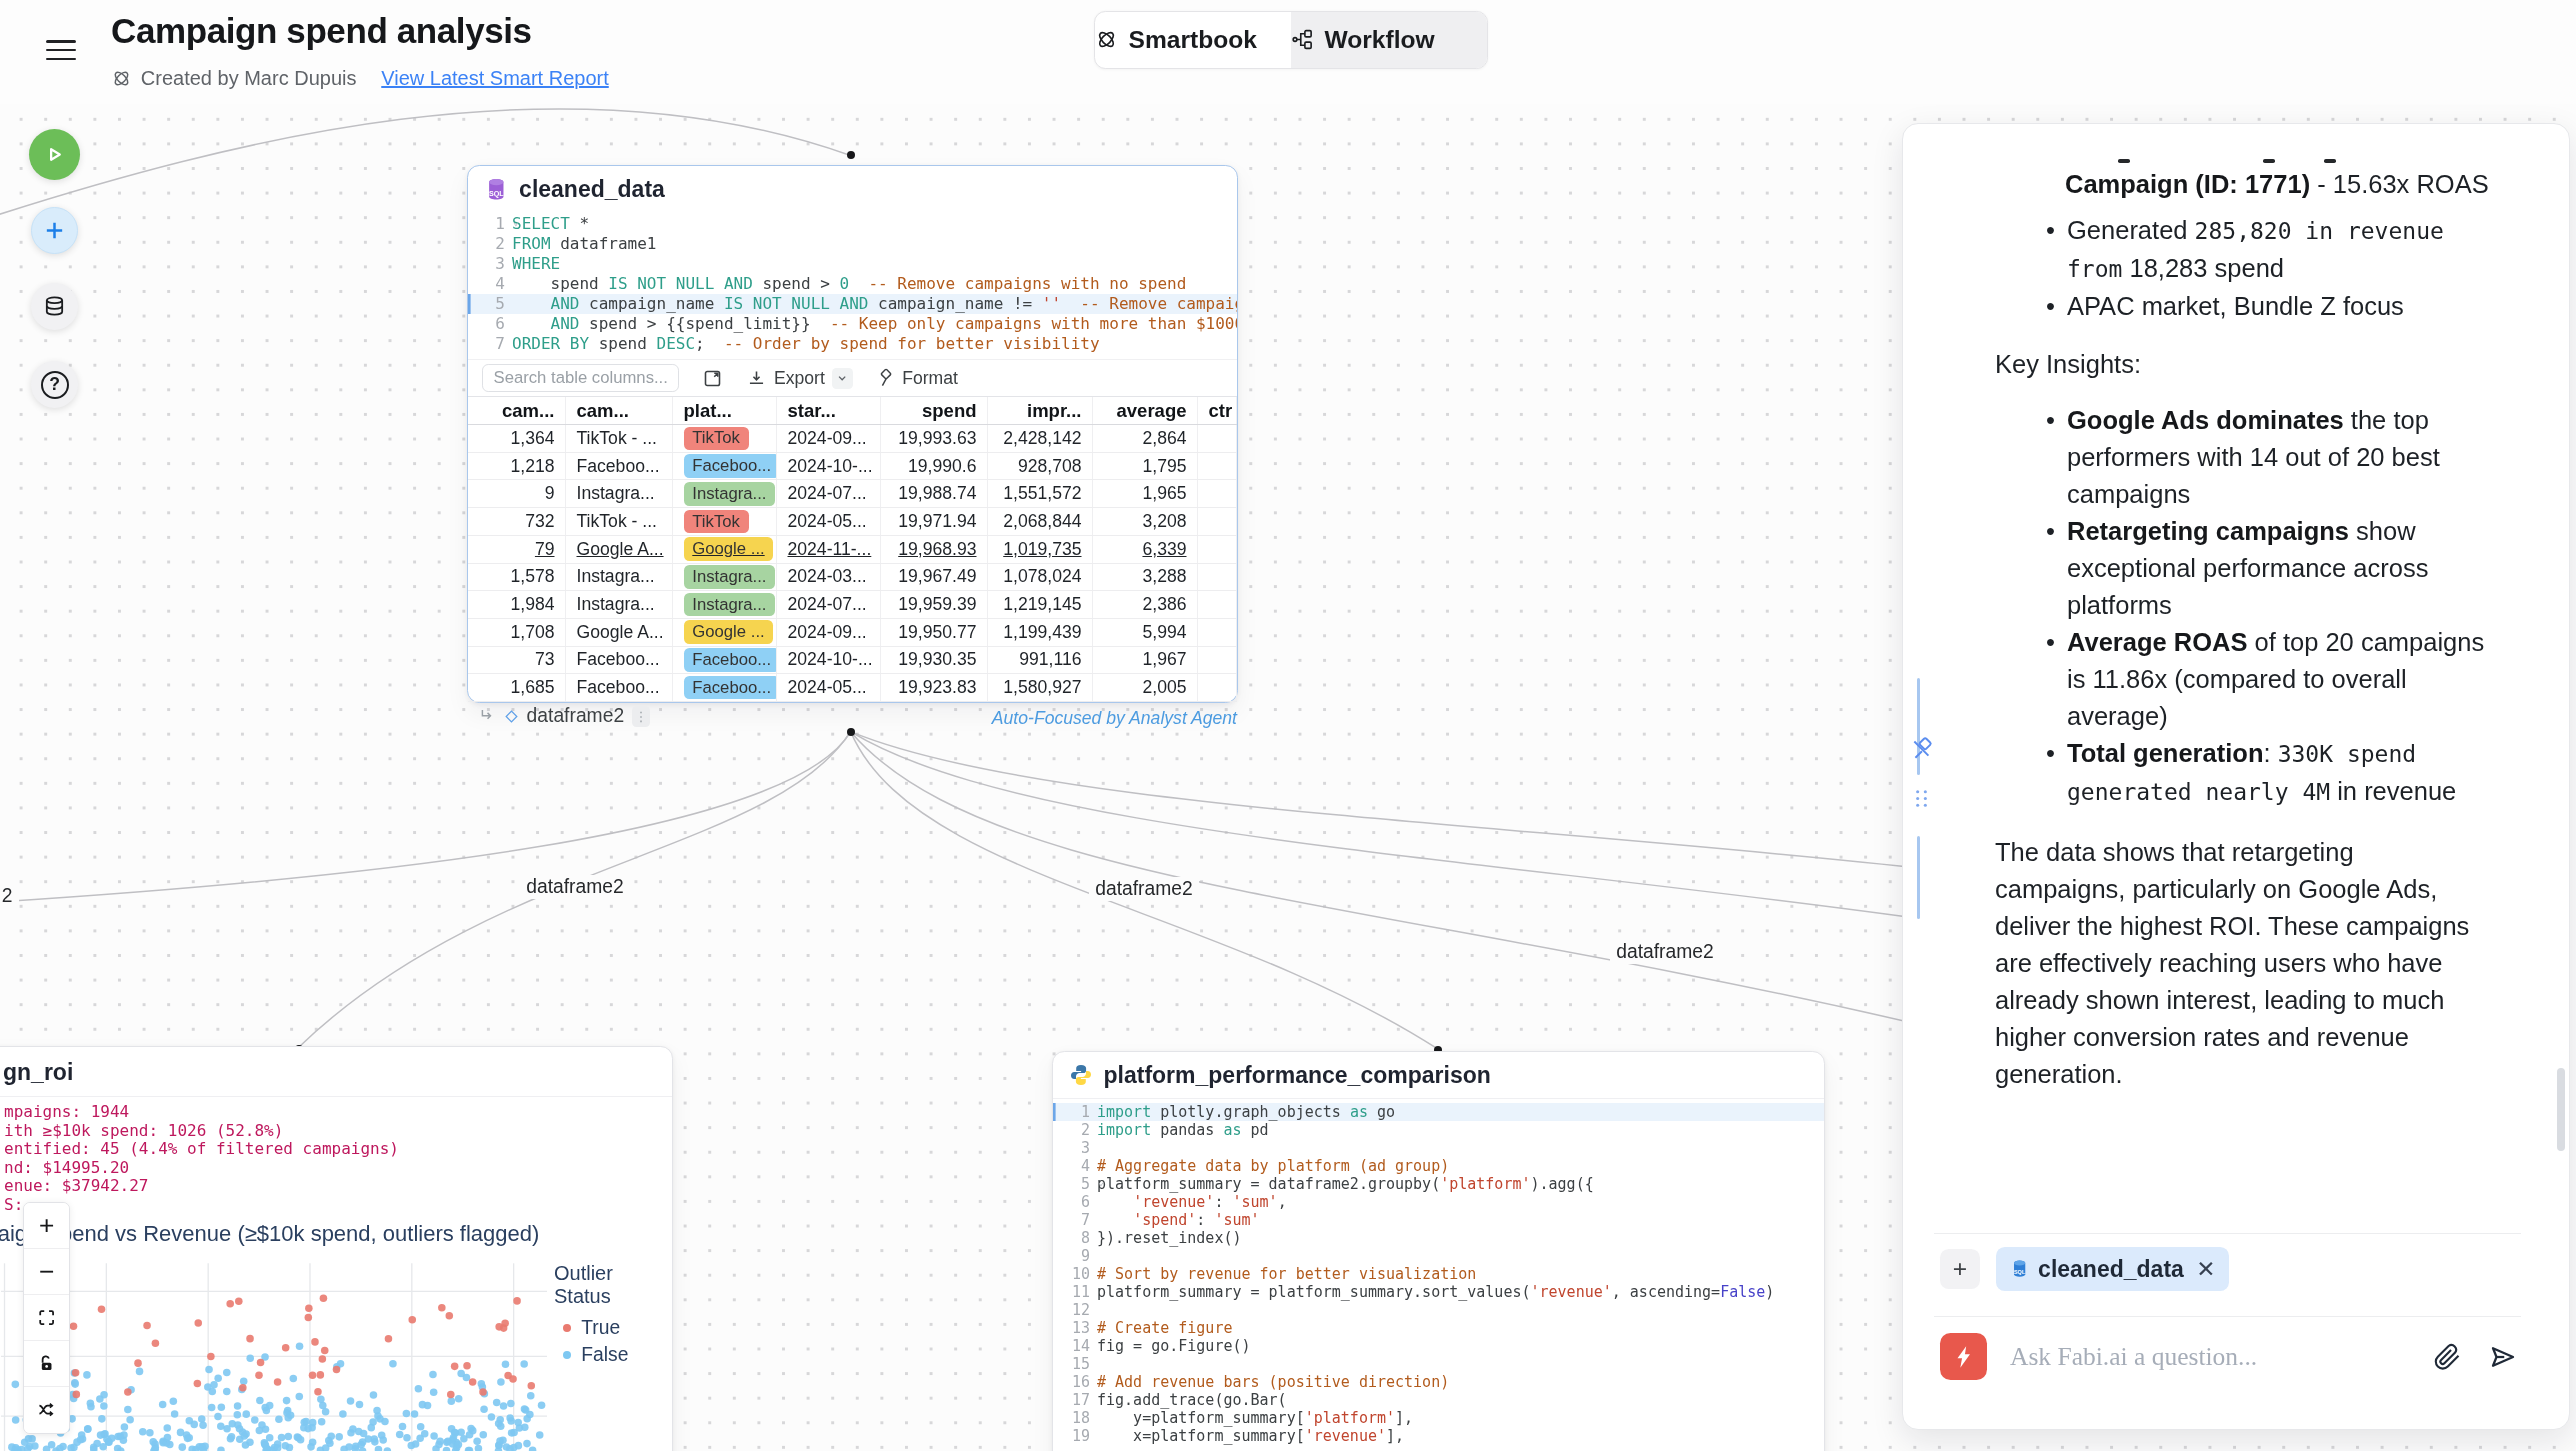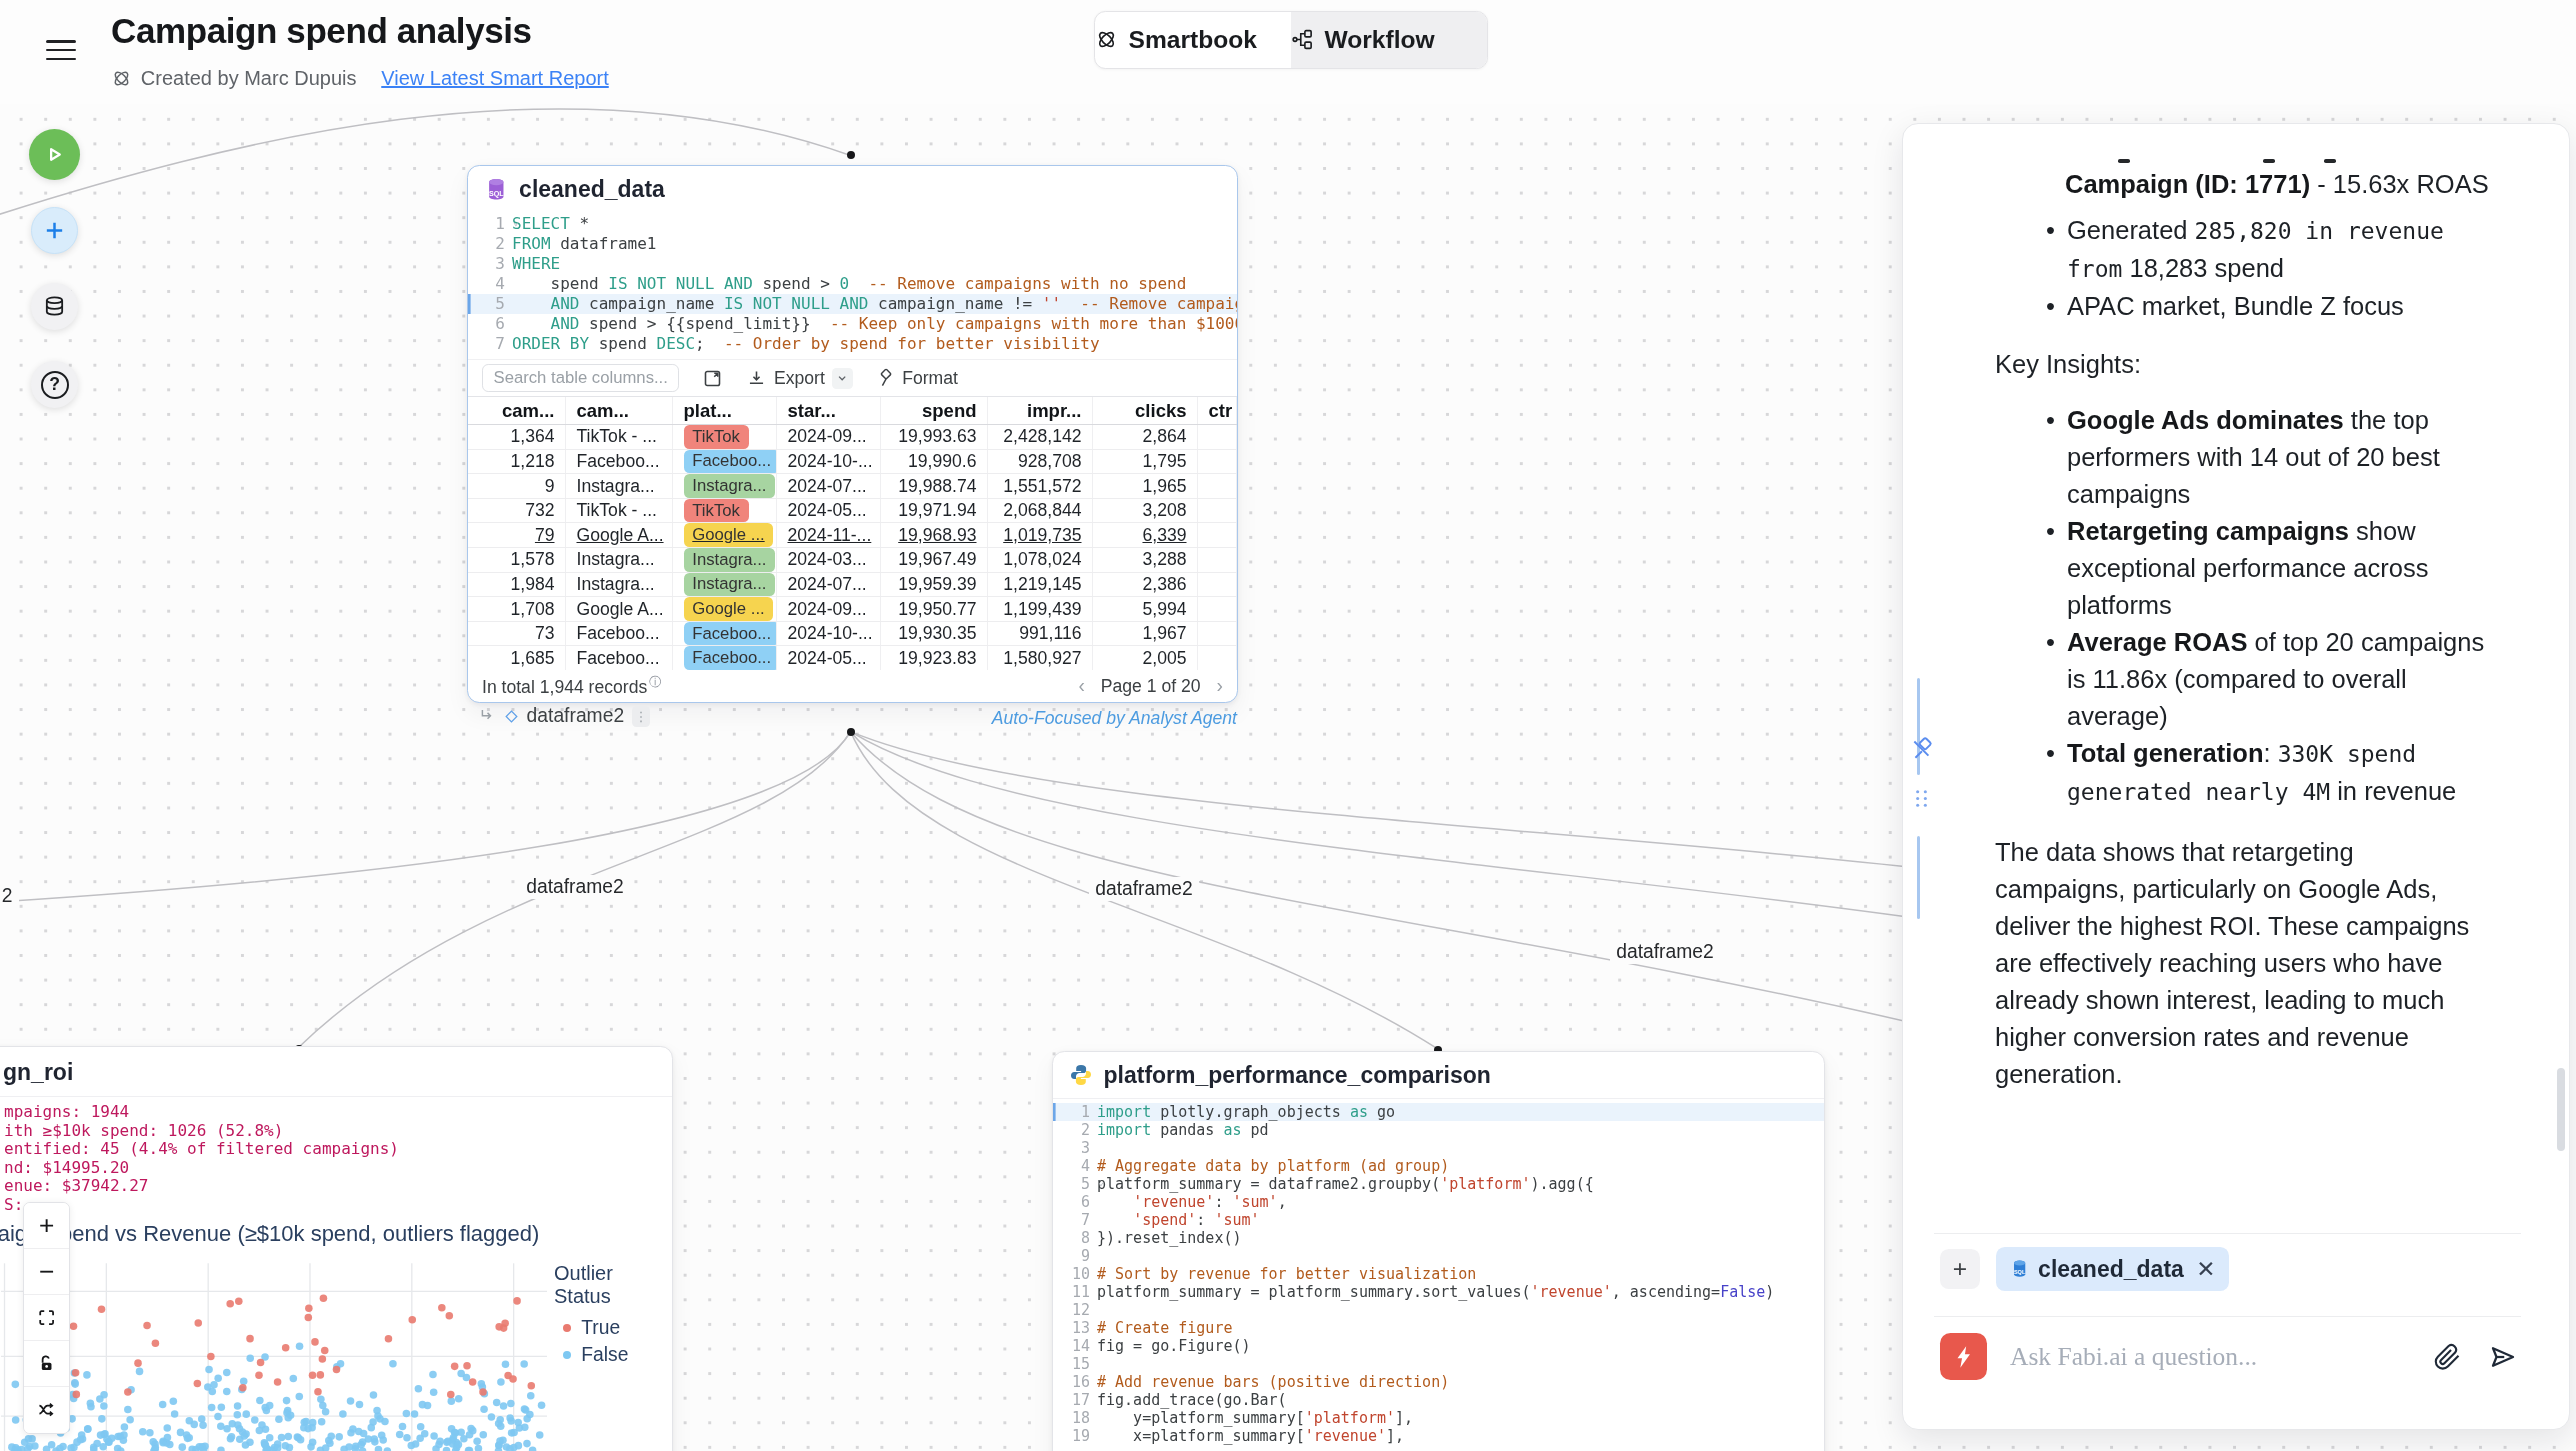--- a/index.html
+++ b/index.html
@@ -223,21 +223,21 @@
         </span>
       </div>
       <div class="dtable" id="sql-table">
           <div class="trow head" style="flex: 0 0 28px;">
             <div class="tcell right" style="width: 98px; flex: 0 0 98px;">cam...</div>
             <div class="tcell" style="width: 107px; flex: 0 0 107px;">cam...</div>
             <div class="tcell" style="width: 104px; flex: 0 0 104px;">plat...</div>
             <div class="tcell" style="width: 104px; flex: 0 0 104px;">star...</div>
             <div class="tcell right" style="width: 107px; flex: 0 0 107px;">spend</div>
             <div class="tcell right" style="width: 105px; flex: 0 0 105px;">impr...</div>
-            <div class="tcell right" style="width: 105px; flex: 0 0 105px;">clicks</div>
+            <div class="tcell right" style="width: 105px; flex: 0 0 105px;">average</div>
             <div class="tcell" style="width: 39px; flex: 0 0 39px;">ctr</div>
           </div>
           <div class="trow" style="flex: 1 1 0%;">
             <div class="tcell right" style="width: 98px; flex: 0 0 98px;">1,364</div>
             <div class="tcell" style="width: 107px; flex: 0 0 107px;">TikTok - ...</div>
             <div class="tcell" style="width: 104px; flex: 0 0 104px;">
               <span class="badge tiktok">TikTok</span>
             </div>
             <div class="tcell" style="width: 104px; flex: 0 0 104px;">2024-09...</div>
             <div class="tcell right" style="width: 107px; flex: 0 0 107px;">19,993.63</div>
@@ -347,28 +347,20 @@
             <div class="tcell" style="width: 104px; flex: 0 0 104px;">
               <span class="badge facebook">Faceboo...</span>
             </div>
             <div class="tcell" style="width: 104px; flex: 0 0 104px;">2024-05...</div>
             <div class="tcell right" style="width: 107px; flex: 0 0 107px;">19,923.83</div>
             <div class="tcell right" style="width: 105px; flex: 0 0 105px;">1,580,927</div>
             <div class="tcell right" style="width: 105px; flex: 0 0 105px;">2,005</div>
             <div class="tcell" style="width: 39px; flex: 0 0 39px;"></div>
           </div>
         </div>
-      <div class="tfoot">
-        <span><span>In total 1,944 records</span><span class="info-sup">ⓘ</span></span>
-        <span class="pager">
-          <span class="pchev">‹</span>
-          <span>Page 1 of 20</span>
-          <span class="pchev">›</span>
-        </span>
-      </div>
     </div>
 
     <span class="handle" style="left:847px; top:151px;"></span>
     <span class="handle" style="left:847px; top:728px;"></span>
     <span class="handle" style="left:295px; top:1045px;"></span>
     <span class="handle" style="left:1434px; top:1046px;"></span>
 
     <div class="df-chip">
       <svg width="17.6" height="17.6" viewBox="0 0 24 24" fill="none" stroke="#9AA0A6" stroke-width="2">
         <path d="M6 4v8h11M13 8l4 4-4 4"></path>

